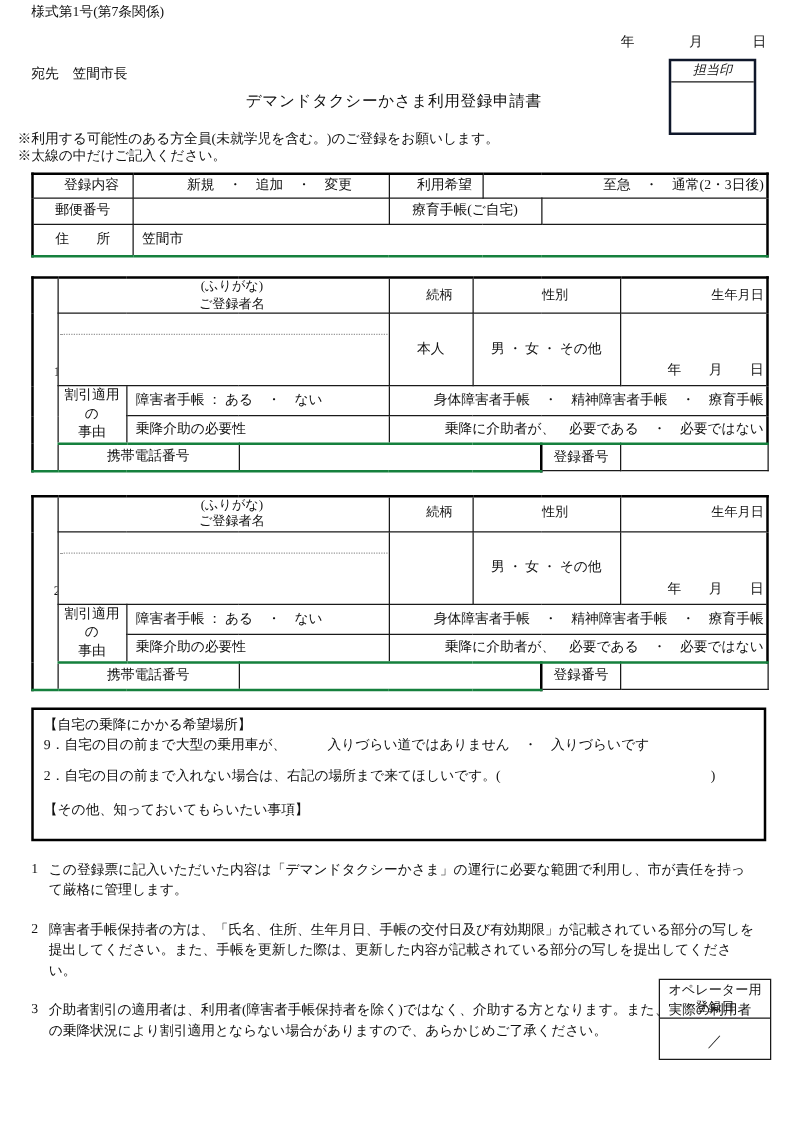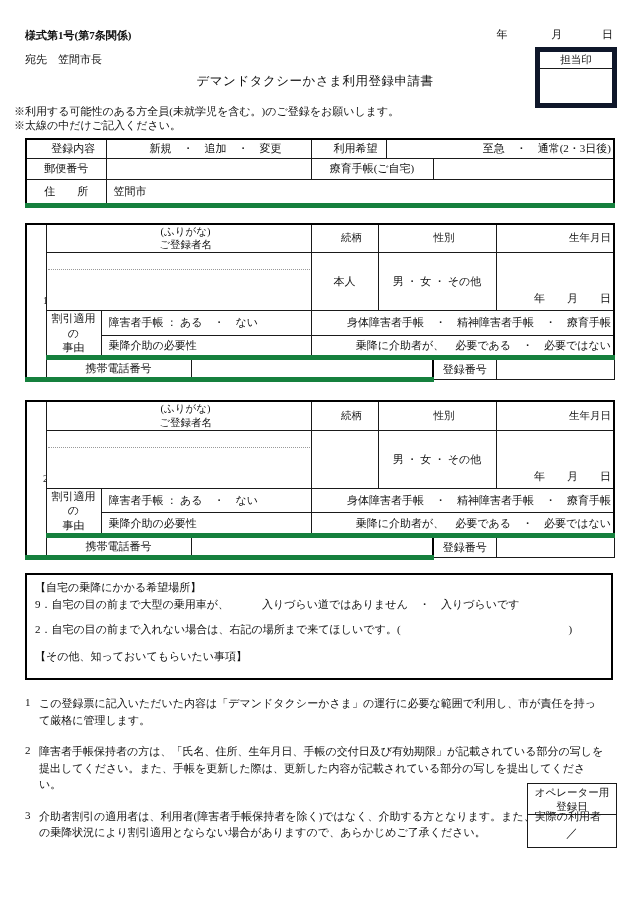--- a/index.html
+++ b/index.html
@@ -3,35 +3,35 @@
 <meta charset="utf-8">
 <style>
   * { margin:0; padding:0; box-sizing:border-box; }
   html,body { background:#fff; }
   body {
     width:630px; height:903px; position:relative; overflow:hidden;
     font-family:"Liberation Serif","DejaVu Serif",serif;
     color:#111; font-size:11px; line-height:1.35;
   }
   .abs { position:absolute; }
-  .form-code { left:25px; top:28px;font-weight:bold; }
+  .form-code { left:25px; top:3px; }
   .date-line { left:0; top:27px; width:613px; text-align:right; }
   .date-line span { display:inline-block; }
   .date-m { margin-left:41px; } .date-d { margin-left:37px; }
   .addressee { left:25px; top:52px; }
-  .seal-box { left:535px; top:47px; width:82px; height:61px; border:5px solid #0f172a; }
+  .seal-box { left:535px; top:47px; width:70px; height:61px; border:2px solid #0f172a;font-style:italic; }
   .seal-box .seal-head { height:17px; border-bottom:1px solid #1a1a1a; text-align:center; font-size:10.5px; line-height:16px; }
   .page-title { left:0; top:73px; width:630px; text-align:center; font-size:12.5px; letter-spacing:.5px; }
   .inst { left:14px;text-align:center; }
   .inst1 { top:104px; } .inst2 { top:118px; }
 
   table { border-collapse:collapse; table-layout:fixed; margin-left:25px; width:588px; }
   td { border:1px solid #1a1a1a; font-size:11px; text-align:center; vertical-align:middle; overflow:hidden; padding:0 2px; }
   td.left { text-align:left; padding-left:7px; }
-  .bt2{border-top:2px solid #000;padding-left:16px;} .bb2{border-bottom:5px solid #15803d;}
+  .bt2{border-top:2px solid #000;padding-left:16px;} .bb2{border-bottom:2px solid #15803d;}
   .bl2{border-left:2px solid #000;} .br2{border-right:2px solid #000;text-align:right;}
   
   .flow { position:absolute; left:0; top:0; width:630px; }
   .basic-wrap { margin-top:138px; }
   .tr-a td{height:19px;} .tr-b td{height:21px;} .tr-c td{height:26px;}
 
   .reg-table { margin-top:15px; }
   .reg2-table { margin-top:18px; }
   .r1 td{height:28px; font-size:10.5px;} .r2 td{height:58px;} .r3 td{height:23px;}
   .r4 td{height:21px;} .r5 td{height:22px;}

